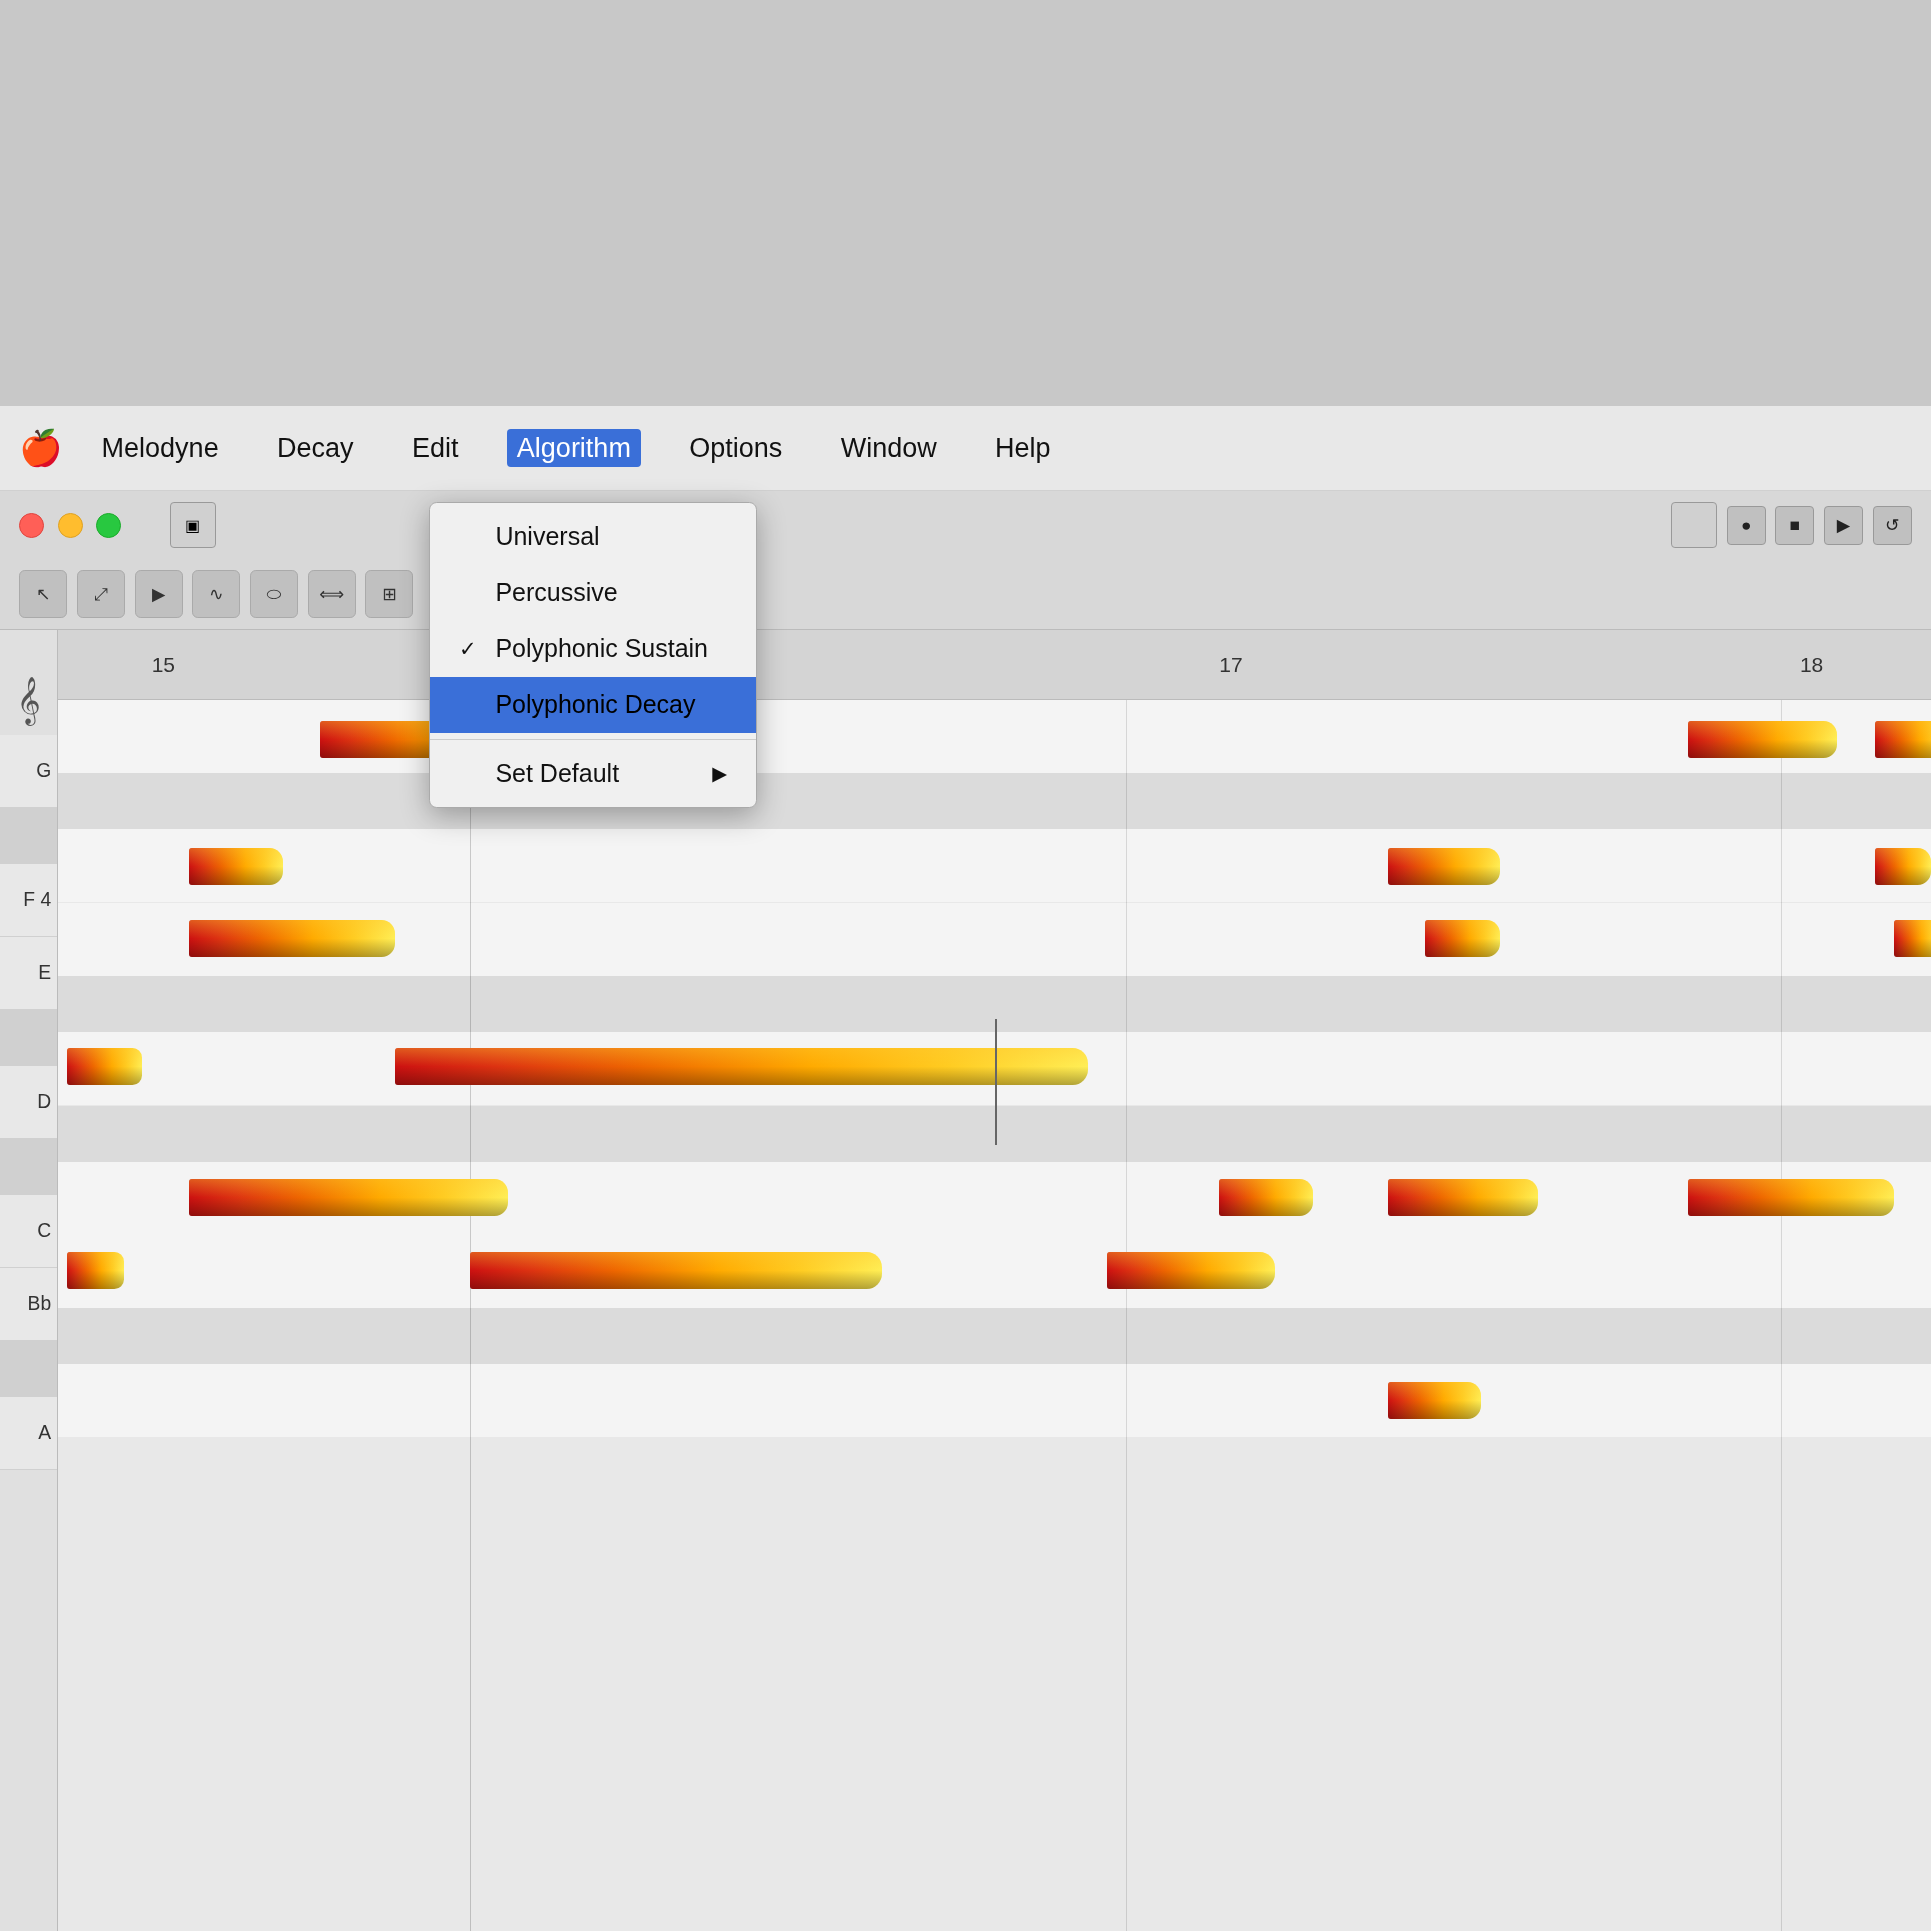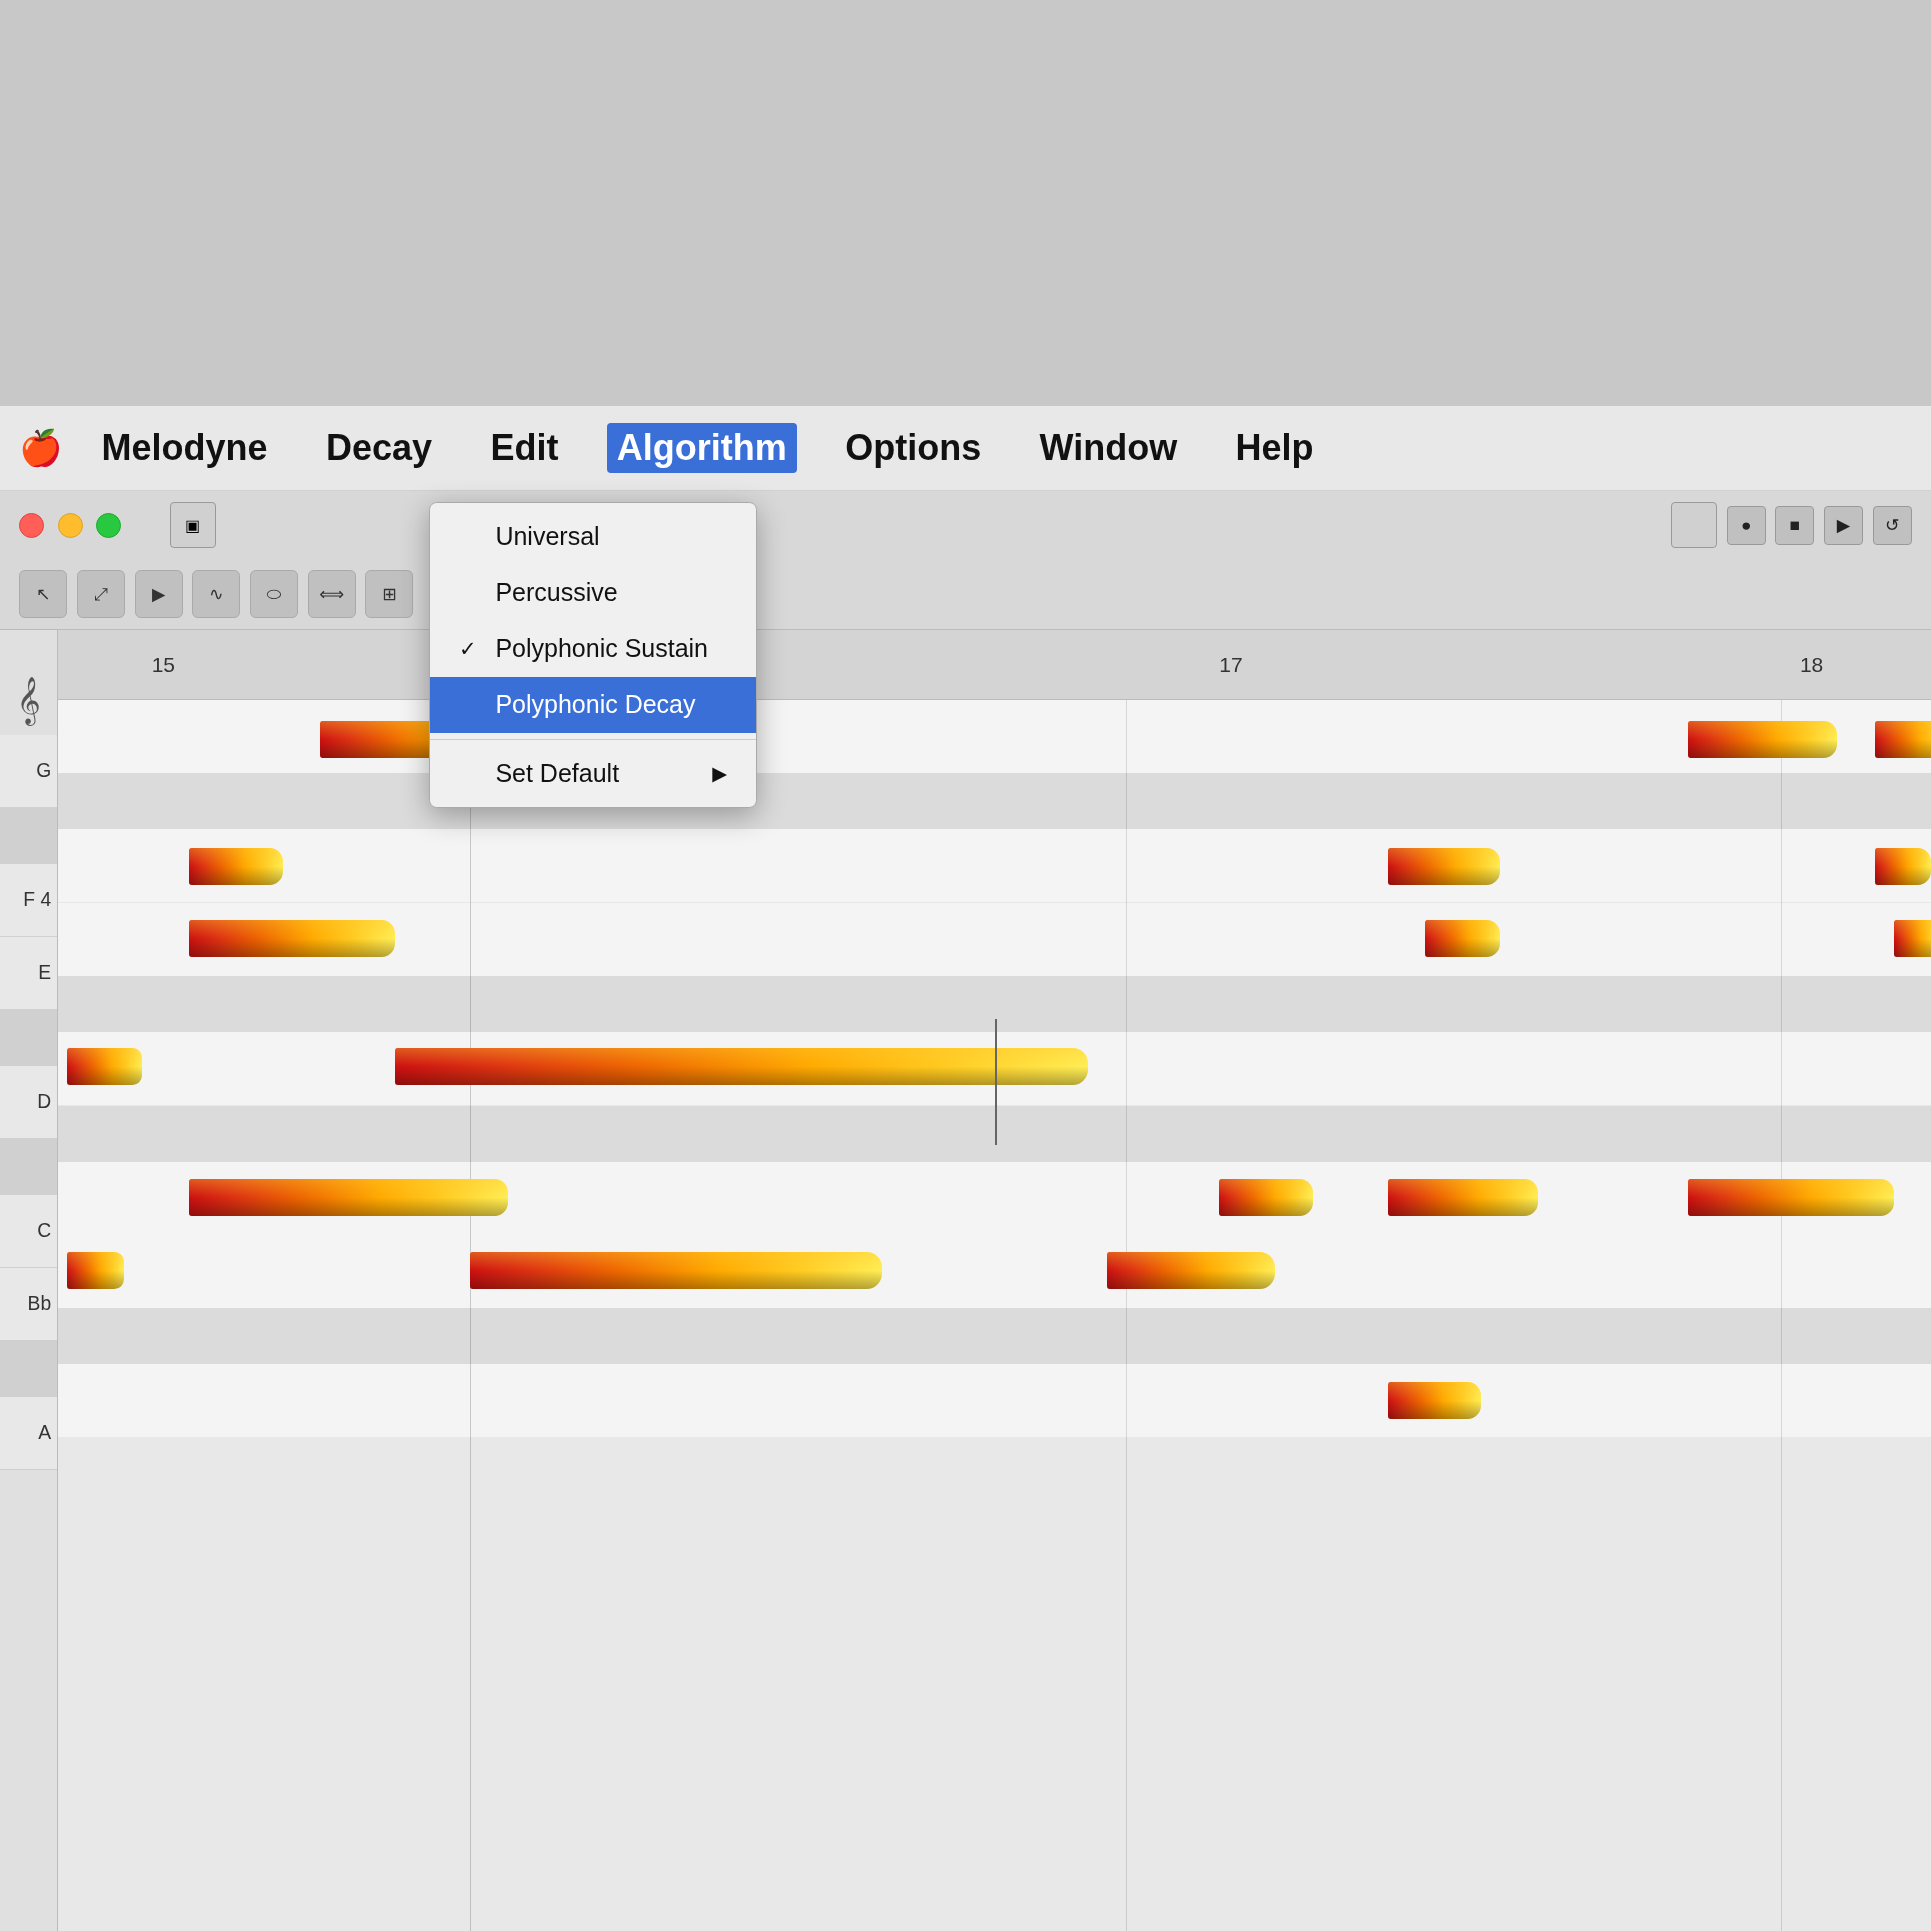--- a/index.html
+++ b/index.html
@@ -43,28 +43,27 @@
       flex-shrink: 0;
     }
 
     .apple-logo {
       font-size: 35px;
       margin-right: 29px;
       color: #333;
     }
 
     .menu-item {
-      font-size: 36px;
+      font-size: 27px;
       color: #111;
       margin-right: 39px;
       cursor: pointer;
       padding: 3.9px 9.7px;
       border-radius: 3.9px;
       white-space: nowrap;
-      font-weight: bold;
     }
 
     .menu-item.active {
       background: #3a6fd8;
       color: white;
     }
 
     
     .traffic-lights {
       display: flex;
@@ -294,21 +293,21 @@
       gap: 15.4px;
       white-space: nowrap;
     }
 
     .dropdown-item.active-check {
       
     }
 
     .dropdown-item.highlighted {
       background: #3a6fd8;
-      color: #ffffff;
+      color: #000000;
     }
 
     .dropdown-item .check-mark {
       width: 21px;
       font-size: 21px;
     }
 
     .dropdown-item .arrow {
       margin-left: auto;
       font-size: 19.3px;

